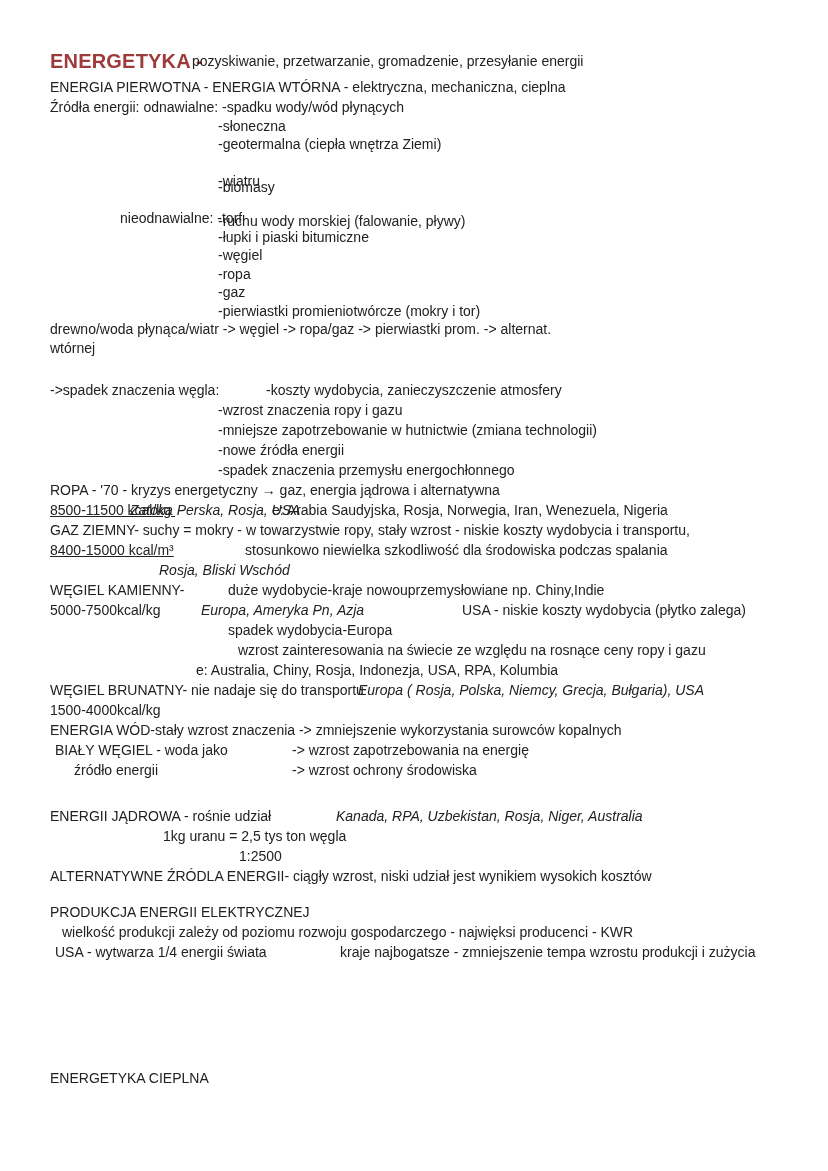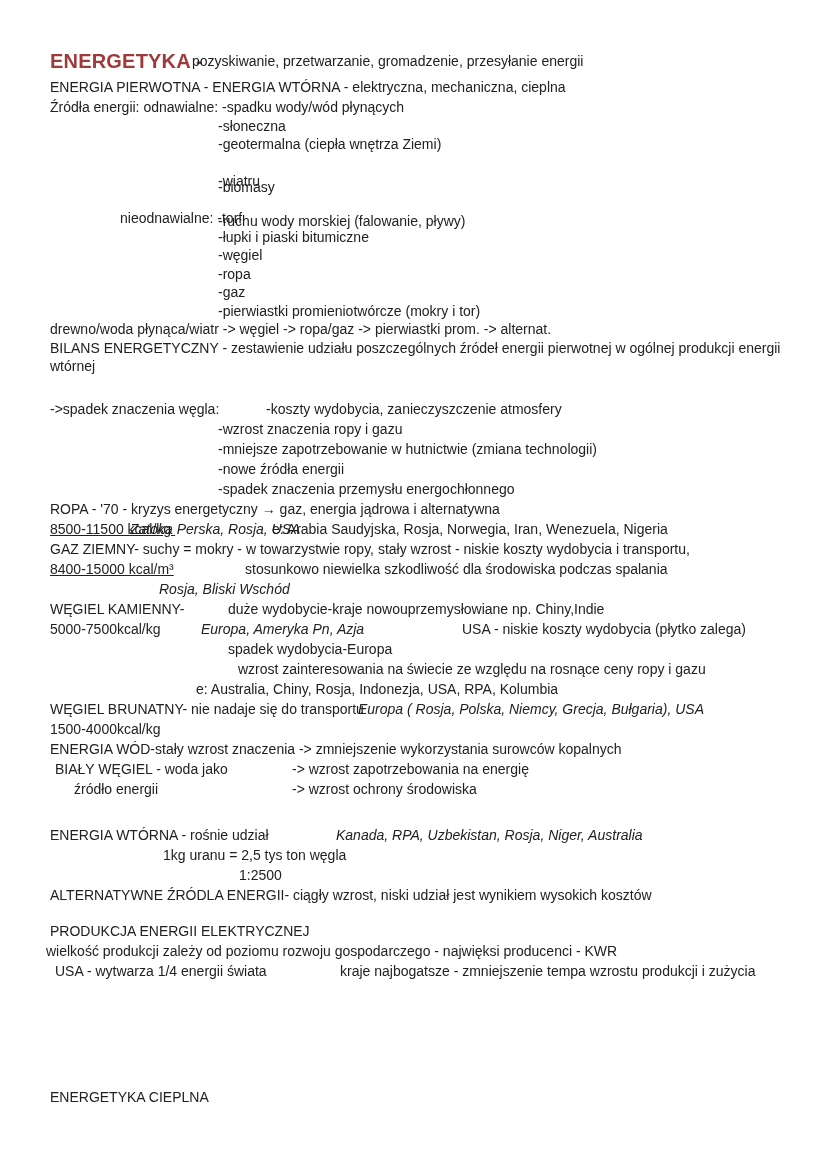--- a/index.html
+++ b/index.html
@@ -89,23 +89,20 @@
       <div class="line" style="height: 18.5px;">
         <span class="seg" style="left: 218px;">-gaz</span>
       </div>
       <div class="line" style="height: 18.5px;">
         <span class="seg" style="left: 218px;">-pierwiastki promieniotwórcze (mokry i tor)</span>
       </div>
       <div class="line" style="height: 18.5px;">
         <span class="seg" style="left: 50px;">drewno/woda płynąca/wiatr -&gt; węgiel -&gt; ropa/gaz -&gt; pierwiastki prom. -&gt; alternat.</span>
       </div>
       <div class="line" style="height: 18.5px;">
-        <span class="seg" style="left: 50px;">BILANS ENERGETYCZNY - zestawienie udziału poszczególnych źródeł energii pierwotnej w ogólnej produkcji energii</span>
-      </div>
-      <div class="line" style="height: 18.5px;">
         <span class="seg" style="left: 50px;">wtórnej</span>
       </div>
       <div class="line" style="height: 23px;"></div>
       <div class="line" style="height: 20px;">
         <span class="seg" style="left: 50px;">-&gt;spadek znaczenia węgla: </span>
         <span class="seg" style="left: 218px; margin-left: 48px;">-koszty wydobycia, zanieczyszczenie atmosfery</span>
       </div>
       <div class="line" style="height: 20px;">
         <span class="seg" style="left: 218px;">-wzrost znaczenia ropy i gazu</span>
       </div>
@@ -167,38 +164,38 @@
       <div class="line" style="height: 20px;">
         <span class="seg" style="left: 55px;">BIAŁY WĘGIEL - woda jako</span>
         <span class="seg" style="left: 292px;">-&gt; wzrost zapotrzebowania na energię</span>
       </div>
       <div class="line" style="height: 20px;">
         <span class="seg" style="left: 74px;">źródło energii</span>
         <span class="seg" style="left: 292px;">-&gt; wzrost ochrony środowiska</span>
       </div>
       <div class="line" style="height: 26px;"></div>
       <div class="line" style="height: 20px;">
-        <span class="seg" style="left: 50px;">ENERGIA WTÓRNA - rośnie udział</span>
+        <span class="seg" style="left: 50px;">ENERGII JĄDROWA - rośnie udział</span>
         <span class="seg s-i" style="left: 336px;">Kanada, RPA, Uzbekistan, Rosja, Niger, Australia</span>
       </div>
       <div class="line" style="height: 20px;">
         <span class="seg" style="left: 163px;">1kg uranu = 2,5 tys ton węgla</span>
       </div>
       <div class="line" style="height: 20px;">
         <span class="seg" style="left: 239px;">1:2500</span>
       </div>
       <div class="line" style="height: 20px;">
         <span class="seg" style="left: 50px;">ALTERNATYWNE ŹRÓDLA ENERGII- ciągły wzrost, niski udział jest wynikiem wysokich kosztów</span>
       </div>
       <div class="line" style="height: 16px;"></div>
       <div class="line" style="height: 20px;">
         <span class="seg" style="left: 50px;">PRODUKCJA ENERGII ELEKTRYCZNEJ</span>
       </div>
       <div class="line" style="height: 20px;">
-        <span class="seg" style="left: 46px;">wielkość produkcji zależy od poziomu rozwoju gospodarczego - najwięksi producenci - KWR</span>
+        <span class="seg" style="left: 62px;">wielkość produkcji zależy od poziomu rozwoju gospodarczego - najwięksi producenci - KWR</span>
       </div>
       <div class="line" style="height: 20px;">
         <span class="seg" style="left: 55px;">USA - wytwarza 1/4 energii świata</span>
         <span class="seg" style="left: 340px;">kraje najbogatsze - zmniejszenie tempa wzrostu produkcji i zużycia</span>
       </div>
       <div class="line" style="height: 106px;"></div>
       <div class="line" style="height: 20px;">
         <span class="seg" style="left: 50px;">ENERGETYKA CIEPLNA</span>
       </div>
     </div>

